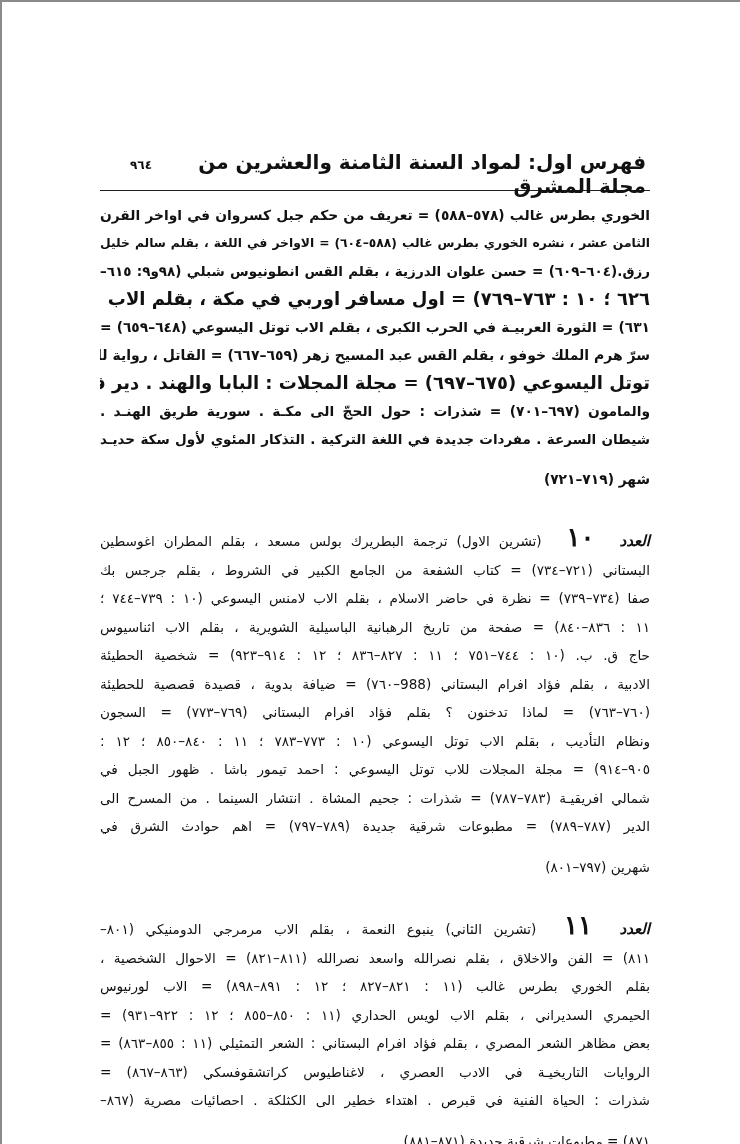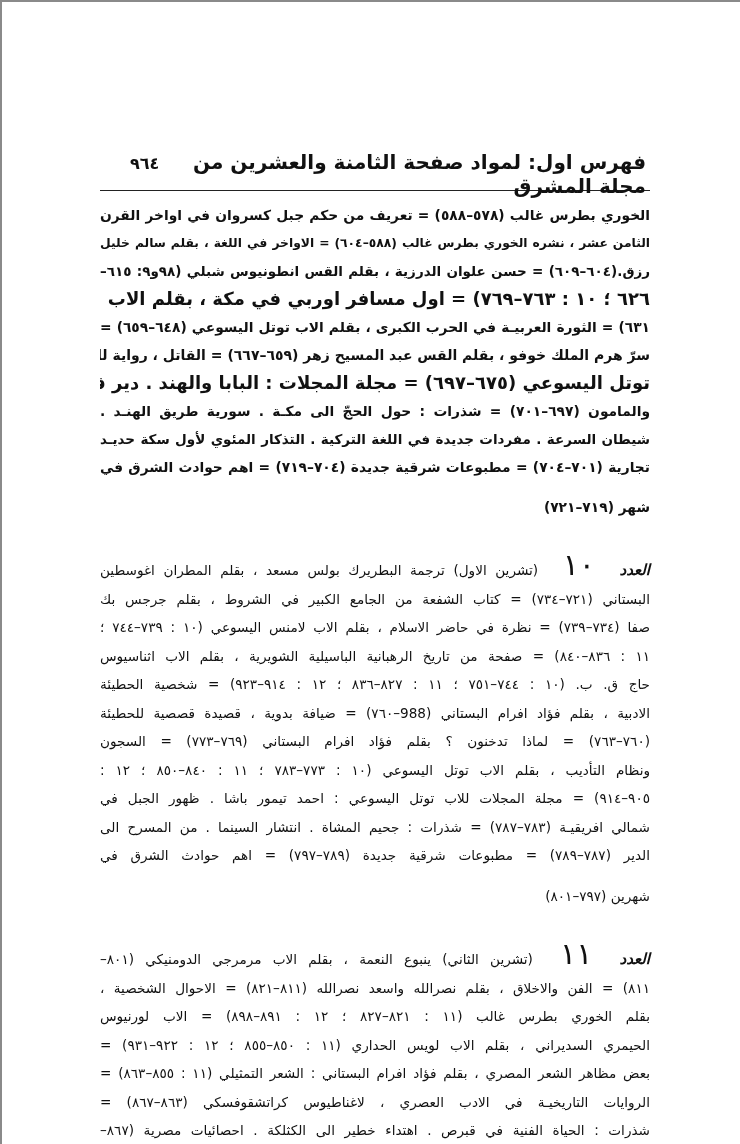--- a/index.html
+++ b/index.html
@@ -18,62 +18,61 @@
   }
   .running-head {
     display: flex; justify-content: space-between; align-items: baseline;
     padding: 0 4px 0 30px; height: 34px;
   }
   .running-title {
     font-family: "DejaVu Sans", sans-serif; font-weight: bold;
     font-size: 20px; letter-spacing: 0.2px;
   }
   .page-number {
-    font-family: "DejaVu Sans", sans-serif; font-weight: bold; font-size: 16px;
+    font-family: "DejaVu Sans", sans-serif; font-weight: bold; font-size: 12px;
   }
   .head-rule {
     height: 0; border-top: 1.5px dashed #222; margin: 6px 0 10px 0;
     border-top-style: solid;
   }
   .para {
     font-family: "DejaVu Sans", sans-serif; font-size: 13.6px;
     line-height: 28.5px; text-align: justify; text-align-last: right;
   }
   .para.first { font-weight: bold; font-size: 13.8px; line-height: 28px; }
   .para .line { display: block; white-space: nowrap; overflow: hidden; text-align: justify; text-align-last: justify; }
   .para .line.last { text-align-last: right; margin-top: 12px; }
   .issue-block { margin-top: 34px; }
   .issue-label { font-weight: bold; font-size: 15px; font-style: italic; }
-  .issue-number { font-weight: normal; font-size: 30px; line-height: 20px; margin: 0 16px; font-family: "DejaVu Serif", serif; }
+  .issue-number { font-weight: bold; font-size: 26px; line-height: 20px; margin: 0 16px; font-family: "DejaVu Serif", serif; }
   .lead-line { display: block; white-space: nowrap; text-align: justify; text-align-last: justify; }
 </style>
 </head>
 <body>
 
 <div class="frame"></div>
 
 <div class="page">
 
   <div class="running-head">
-    <span class="running-title">فهرس اول: لمواد صفحة الثامنة والعشرين من مجلة المشرق</span>
+    <span class="running-title">فهرس اول: لمواد السنة الثامنة والعشرين من مجلة المشرق</span>
     <span class="page-number">٩٦٤</span>
   </div>
   <div class="head-rule"></div>
 
   <div class="para first">
     <span class="line">الخوري بطرس غالب (٥٧٨–٥٨٨) = تعريف من حكم جبل كسروان في اواخر القرن</span>
     <span class="line" style="font-size: 12.3px;">الثامن عشر ، نشره الخوري بطرس غالب (٥٨٨–٦٠٤) = الاواخر في اللغة ، بقلم سالم خليل</span>
     <span class="line" style="font-size: 13.5px;">رزق.(٦٠٤–٦٠٩) = حسن علوان الدرزية ، بقلم القس انطونيوس شبلي (٩٨و٩: ٦١٥–</span>
     <span class="line" style="font-size: 18px;">٦٢٦ ؛ ١٠ : ٧٦٣–٧٦٩) = اول مسافر اوربي في مكة ، بقلم الاب لامنس اليسوعي (٦٢٦–</span>
     <span class="line">٦٣١) = الثورة العربيـة في الحرب الكبرى ، بقلم الاب توتل اليسوعي (٦٤٨–٦٥٩) =</span>
     <span class="line" style="font-size: 14px;">سرّ هرم الملك خوفو ، بقلم القس عبد المسيح زهر (٦٥٩–٦٦٧) = القاتل ، رواية للاب</span>
     <span class="line" style="font-size: 18px;">توتل اليسوعي (٦٧٥–٦٩٧) = مجلة المجلات : البابا والهند . دير قزحيا . الرقي العصري</span>
     <span class="line">والمامون (٦٩٧–٧٠١) = شذرات : حول الحجّ الى مكـة . سورية طريق الهنـد .</span>
     <span class="line" style="font-size: 13.5px;">شيطان السرعة . مفردات جديدة في اللغة التركية . التذكار المئوي لأول سكة حديـد</span>
-    <span class="line">تجارية (٧٠١–٧٠٤) = مطبوعات شرقية جديدة (٧٠٤–٧١٩) = اهم حوادث الشرق في</span>
     <span class="line last">شهر (٧١٩–٧٢١)</span>
   </div>
 
   <div class="para issue-block">
     <span class="lead-line">
       <span class="issue-label">العدد</span>
       <span class="issue-number">١٠</span>
       <span>(تشرين الاول) ترجمة البطريرك بولس مسعد ، بقلم المطران اغوسطين</span>
     </span>
     <span class="line">البستاني (٧٢١–٧٣٤) = كتاب الشفعة من الجامع الكبير في الشروط ، بقلم جرجس بك</span>

